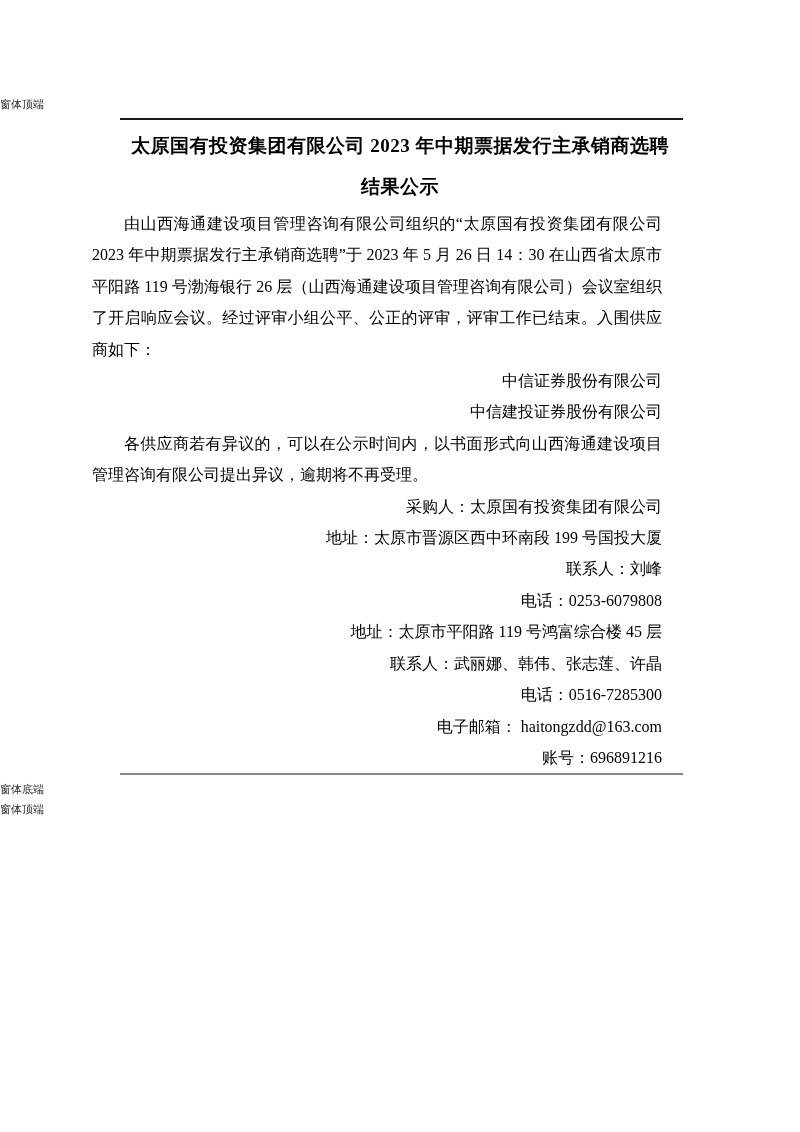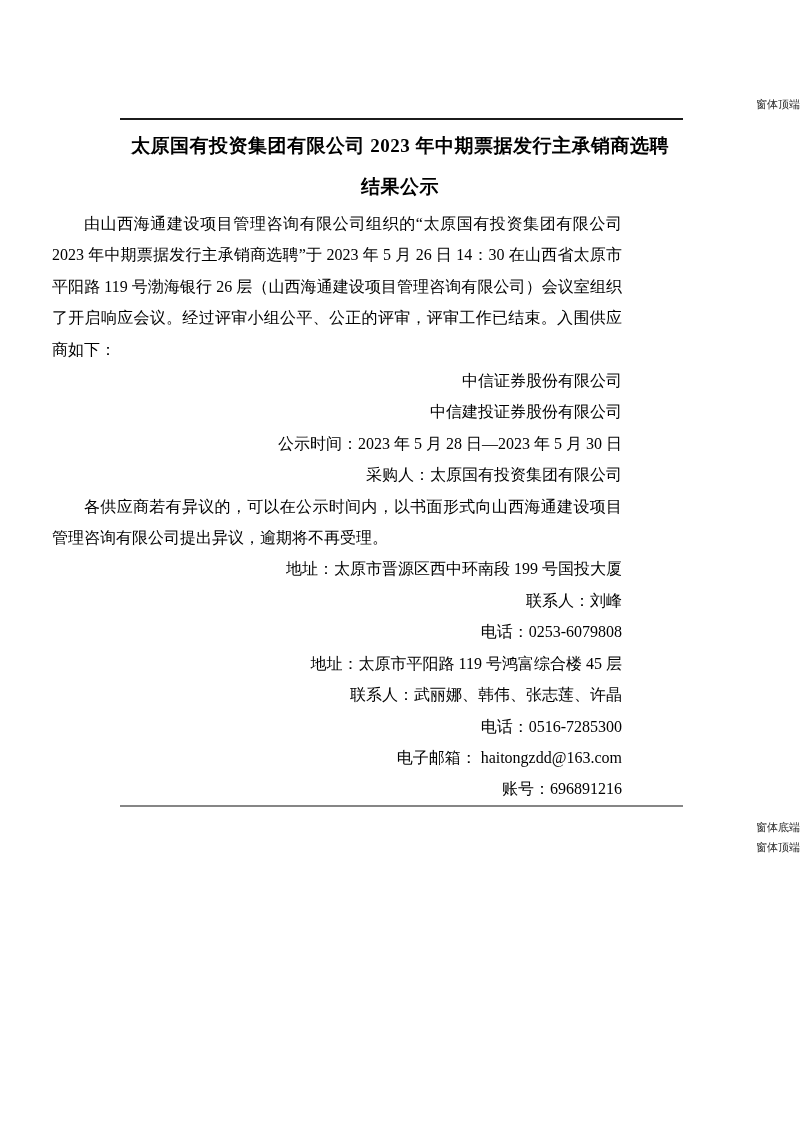--- a/index.html
+++ b/index.html
@@ -11,25 +11,24 @@
     position: relative;
     width: 800px;
     height: 1132px;
     background: #ffffff;
     color: #000000;
     font-family: "Liberation Serif", "DejaVu Serif", serif;
     overflow: hidden;
     box-sizing: border-box;
   }
   .form-label {
-    text-align: right;
+    text-align: left;
     font-size: 11px;
     line-height: 14px;
     color: #2b2b2b;
-    padding-left: 28px;
   }
   .form-label.top {
     padding-top: 97px;
   }
   .rule {
     border: none;
     margin: 0;
     height: 0;
   }
   .rule.rule-top {
@@ -47,62 +46,61 @@
     font-weight: bold;
     line-height: 41px;
     letter-spacing: 0.5px;
     white-space: nowrap;
   }
   .doc-title .title-line {
     display: block;
   }
   .doc-body {
     width: 570px;
-    margin-left: 52px;
+    margin-left: 92px;
     margin-top: 1px;
     font-size: 16px;
     line-height: 31.4px;
   }
   .para {
     margin: 0;
     text-indent: 2em;
     text-align: right;
   }
   .para.justify {
     text-align: justify;
   }
   .form-label.bottom, .form-label.bottom2 {
     line-height: 20px;
     color: #2b2b2b;
   }
   .form-label.bottom {
-    margin-top: 10px;
+    margin-top: 4px;
   }
 </style>
 </head>
 <body>
 
 <div class="page">
 
   <div class="form-label top">窗体顶端</div>
 
   <hr class="rule rule-top">
 
   <h1 class="doc-title">
     <span class="title-line">太原国有投资集团有限公司 2023 年中期票据发行主承销商选聘</span>
     <span class="title-line">结果公示</span>
   </h1>
 
   <div class="doc-body">
     <p class="para justify">由山西海通建设项目管理咨询有限公司组织的“太原国有投资集团有限公司 2023 年中期票据发行主承销商选聘”于 2023 年 5 月 26 日 14：30 在山西省太原市平阳路 119 号渤海银行 26 层（山西海通建设项目管理咨询有限公司）会议室组织了开启响应会议。经过评审小组公平、公正的评审，评审工作已结束。入围供应商如下：</p>
     <p class="para">中信证券股份有限公司</p>
     <p class="para">中信建投证券股份有限公司</p>
-    <p class="para">公示时间：2023 年 5 月 28 日—2023 年 5 月 30 日</p>
+    <p class="para justify">各供应商若有异议的，可以在公示时间内，以书面形式向山西海通建设项目管理咨询有限公司提出异议，逾期将不再受理。</p>
     <p class="para">采购人：太原国有投资集团有限公司</p>
-    <p class="para justify">各供应商若有异议的，可以在公示时间内，以书面形式向山西海通建设项目管理咨询有限公司提出异议，逾期将不再受理。</p>
     <p class="para">地址：太原市晋源区西中环南段 199 号国投大厦</p>
     <p class="para">联系人：刘峰</p>
     <p class="para">电话：0253-6079808</p>
     <p class="para">地址：太原市平阳路 119 号鸿富综合楼 45 层</p>
     <p class="para">联系人：武丽娜、韩伟、张志莲、许晶</p>
     <p class="para">电话：0516-7285300</p>
     <p class="para">电子邮箱：&nbsp;haitongzdd@163.com</p>
     <p class="para">账号：696891216</p>
   </div>
 

